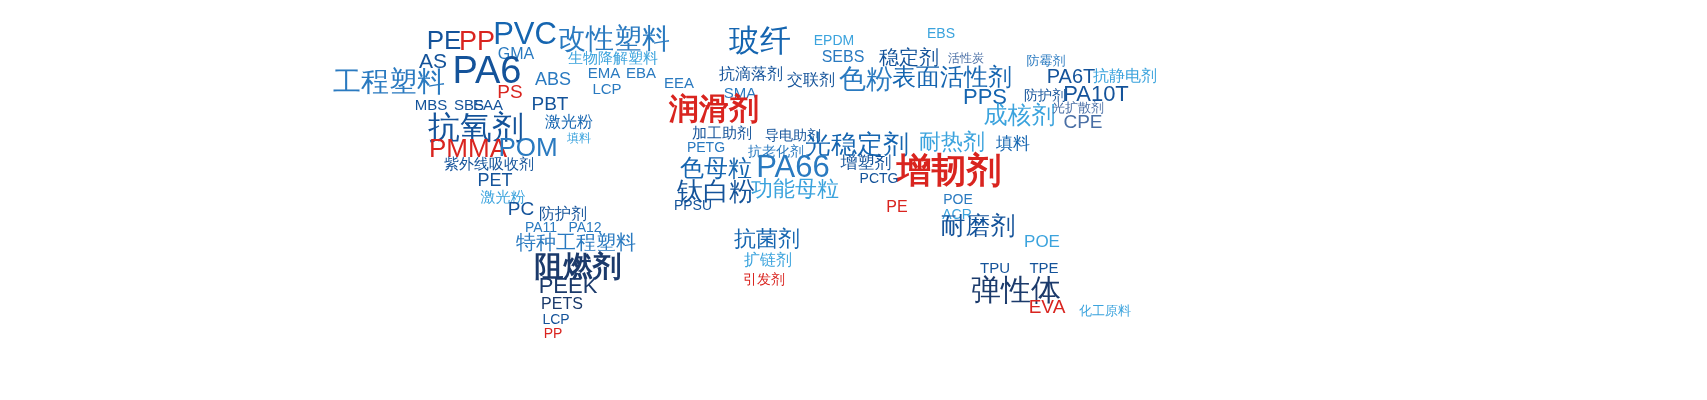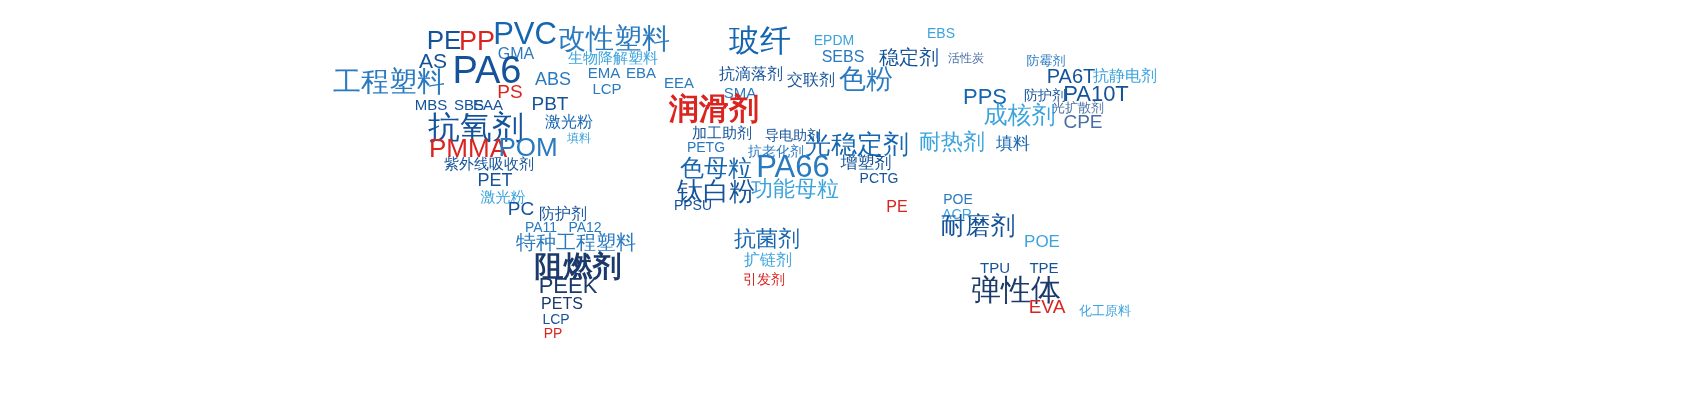--- a/index.html
+++ b/index.html
@@ -50,20 +50,21 @@
     <span class="word w-cjk normal" style="left: 1046px; top: 60px; font-size: 13px; color: rgb(42, 122, 192);">防霉剂</span>
     <span class="word w-cjk normal" style="left: 389px; top: 82px; font-size: 28px; color: rgb(42, 122, 192);">工程塑料</span>
     <span class="word w-latin normal" style="left: 553px; top: 79px; font-size: 18px; color: rgb(42, 122, 192);">ABS</span>
     <span class="word w-latin normal" style="left: 604px; top: 72px; font-size: 15px; color: rgb(42, 122, 192);">EMA</span>
     <span class="word w-latin normal" style="left: 641px; top: 72px; font-size: 15px; color: rgb(42, 122, 192);">EBA</span>
     <span class="word w-latin normal" style="left: 679px; top: 82px; font-size: 15px; color: rgb(42, 122, 192);">EEA</span>
     <span class="word w-latin normal" style="left: 607px; top: 88px; font-size: 15px; color: rgb(42, 122, 192);">LCP</span>
     <span class="word w-cjk normal" style="left: 751px; top: 74px; font-size: 16px; color: rgb(20, 83, 154);">抗滴落剂</span>
     <span class="word w-cjk normal" style="left: 811px; top: 80px; font-size: 16px; color: rgb(20, 83, 154);">交联剂</span>
     <span class="word w-cjk normal" style="left: 866px; top: 78px; font-size: 27px; color: rgb(42, 122, 192);">色粉</span>
+    <span class="word w-cjk normal" style="left: 952px; top: 77px; font-size: 24px; color: rgb(21, 101, 176);">表面活性剂</span>
     <span class="word w-latin normal" style="left: 1071px; top: 76px; font-size: 20px; color: rgb(20, 83, 154);">PA6T</span>
     <span class="word w-cjk normal" style="left: 1125px; top: 76px; font-size: 16px; color: rgb(59, 163, 221);">抗静电剂</span>
     <span class="word w-latin normal" style="left: 740px; top: 92px; font-size: 15px; color: rgb(42, 122, 192);">SMA</span>
     <span class="word w-latin normal" style="left: 510px; top: 91px; font-size: 19px; color: rgb(217, 36, 31);">PS</span>
     <span class="word w-cjk bold" style="left: 714px; top: 109px; font-size: 30px; color: rgb(217, 36, 31);">润滑剂</span>
     <span class="word w-latin normal" style="left: 985px; top: 97px; font-size: 22px; color: rgb(21, 101, 176);">PPS</span>
     <span class="word w-cjk normal" style="left: 1045px; top: 95px; font-size: 14px; color: rgb(20, 83, 154);">防护剂</span>
     <span class="word w-latin normal" style="left: 1096px; top: 94px; font-size: 22px; color: rgb(20, 83, 154);">PA10T</span>
     <span class="word w-cjk normal" style="left: 1000px; top: 115px; font-size: 24px; color: rgb(59, 163, 221); padding-left: 39px;">成核剂</span>
     <span class="word w-cjk normal" style="left: 1078px; top: 107px; font-size: 13px; color: rgb(74, 111, 165);">光扩散剂</span>
@@ -80,20 +81,21 @@
     <span class="word w-cjk normal" style="left: 857px; top: 144px; font-size: 26px; color: rgb(21, 101, 176);">光稳定剂</span>
     <span class="word w-cjk normal" style="left: 952px; top: 142px; font-size: 22px; color: rgb(59, 163, 221);">耐热剂</span>
     <span class="word w-cjk normal" style="left: 1013px; top: 143px; font-size: 17px; color: rgb(21, 101, 176);">填料</span>
     <span class="word w-latin normal" style="left: 706px; top: 147px; font-size: 14px; color: rgb(42, 122, 192);">PETG</span>
     <span class="word w-cjk normal" style="left: 768px; top: 151px; font-size: 14px; color: rgb(42, 122, 192); margin-left: 8px;">抗老化剂</span>
     <span class="word w-latin normal" style="left: 468px; top: 148px; font-size: 26px; color: rgb(217, 36, 31);">PMMA</span>
     <span class="word w-latin normal" style="left: 528px; top: 147px; font-size: 26px; color: rgb(42, 122, 192);">POM</span>
     <span class="word w-cjk normal" style="left: 716px; top: 168px; font-size: 24px; color: rgb(21, 101, 176);">色母粒</span>
     <span class="word w-latin normal" style="left: 793px; top: 166px; font-size: 31px; color: rgb(42, 122, 192);">PA66</span>
     <span class="word w-cjk normal" style="left: 866px; top: 162px; font-size: 17px; color: rgb(20, 83, 154);">增塑剂</span>
+    <span class="word w-cjk bold" style="left: 949px; top: 170px; font-size: 35px; color: rgb(217, 36, 31);">增韧剂</span>
     <span class="word w-latin normal" style="left: 879px; top: 178px; font-size: 14px; color: rgb(20, 83, 154);">PCTG</span>
     <span class="word w-cjk normal" style="left: 489px; top: 164px; font-size: 15px; color: rgb(20, 83, 154);">紫外线吸收剂</span>
     <span class="word w-latin normal" style="left: 495px; top: 180px; font-size: 18px; color: rgb(20, 83, 154);">PET</span>
     <span class="word w-cjk normal" style="left: 716px; top: 191px; font-size: 26px; color: rgb(20, 83, 154);">钛白粉</span>
     <span class="word w-cjk normal" style="left: 795px; top: 189px; font-size: 22px; color: rgb(59, 163, 221);">功能母粒</span>
     <span class="word w-cjk normal" style="left: 503px; top: 197px; font-size: 15px; color: rgb(59, 163, 221);">激光粉</span>
     <span class="word w-latin normal" style="left: 693px; top: 205px; font-size: 14px; color: rgb(20, 83, 154);">PPSU</span>
     <span class="word w-latin normal" style="left: 897px; top: 207px; font-size: 16px; color: rgb(217, 36, 31);">PE</span>
     <span class="word w-latin normal" style="left: 958px; top: 199px; font-size: 14px; color: rgb(42, 122, 192);">POE</span>
     <span class="word w-latin normal" style="left: 957px; top: 214px; font-size: 14px; color: rgb(59, 163, 221);">ACR</span>

